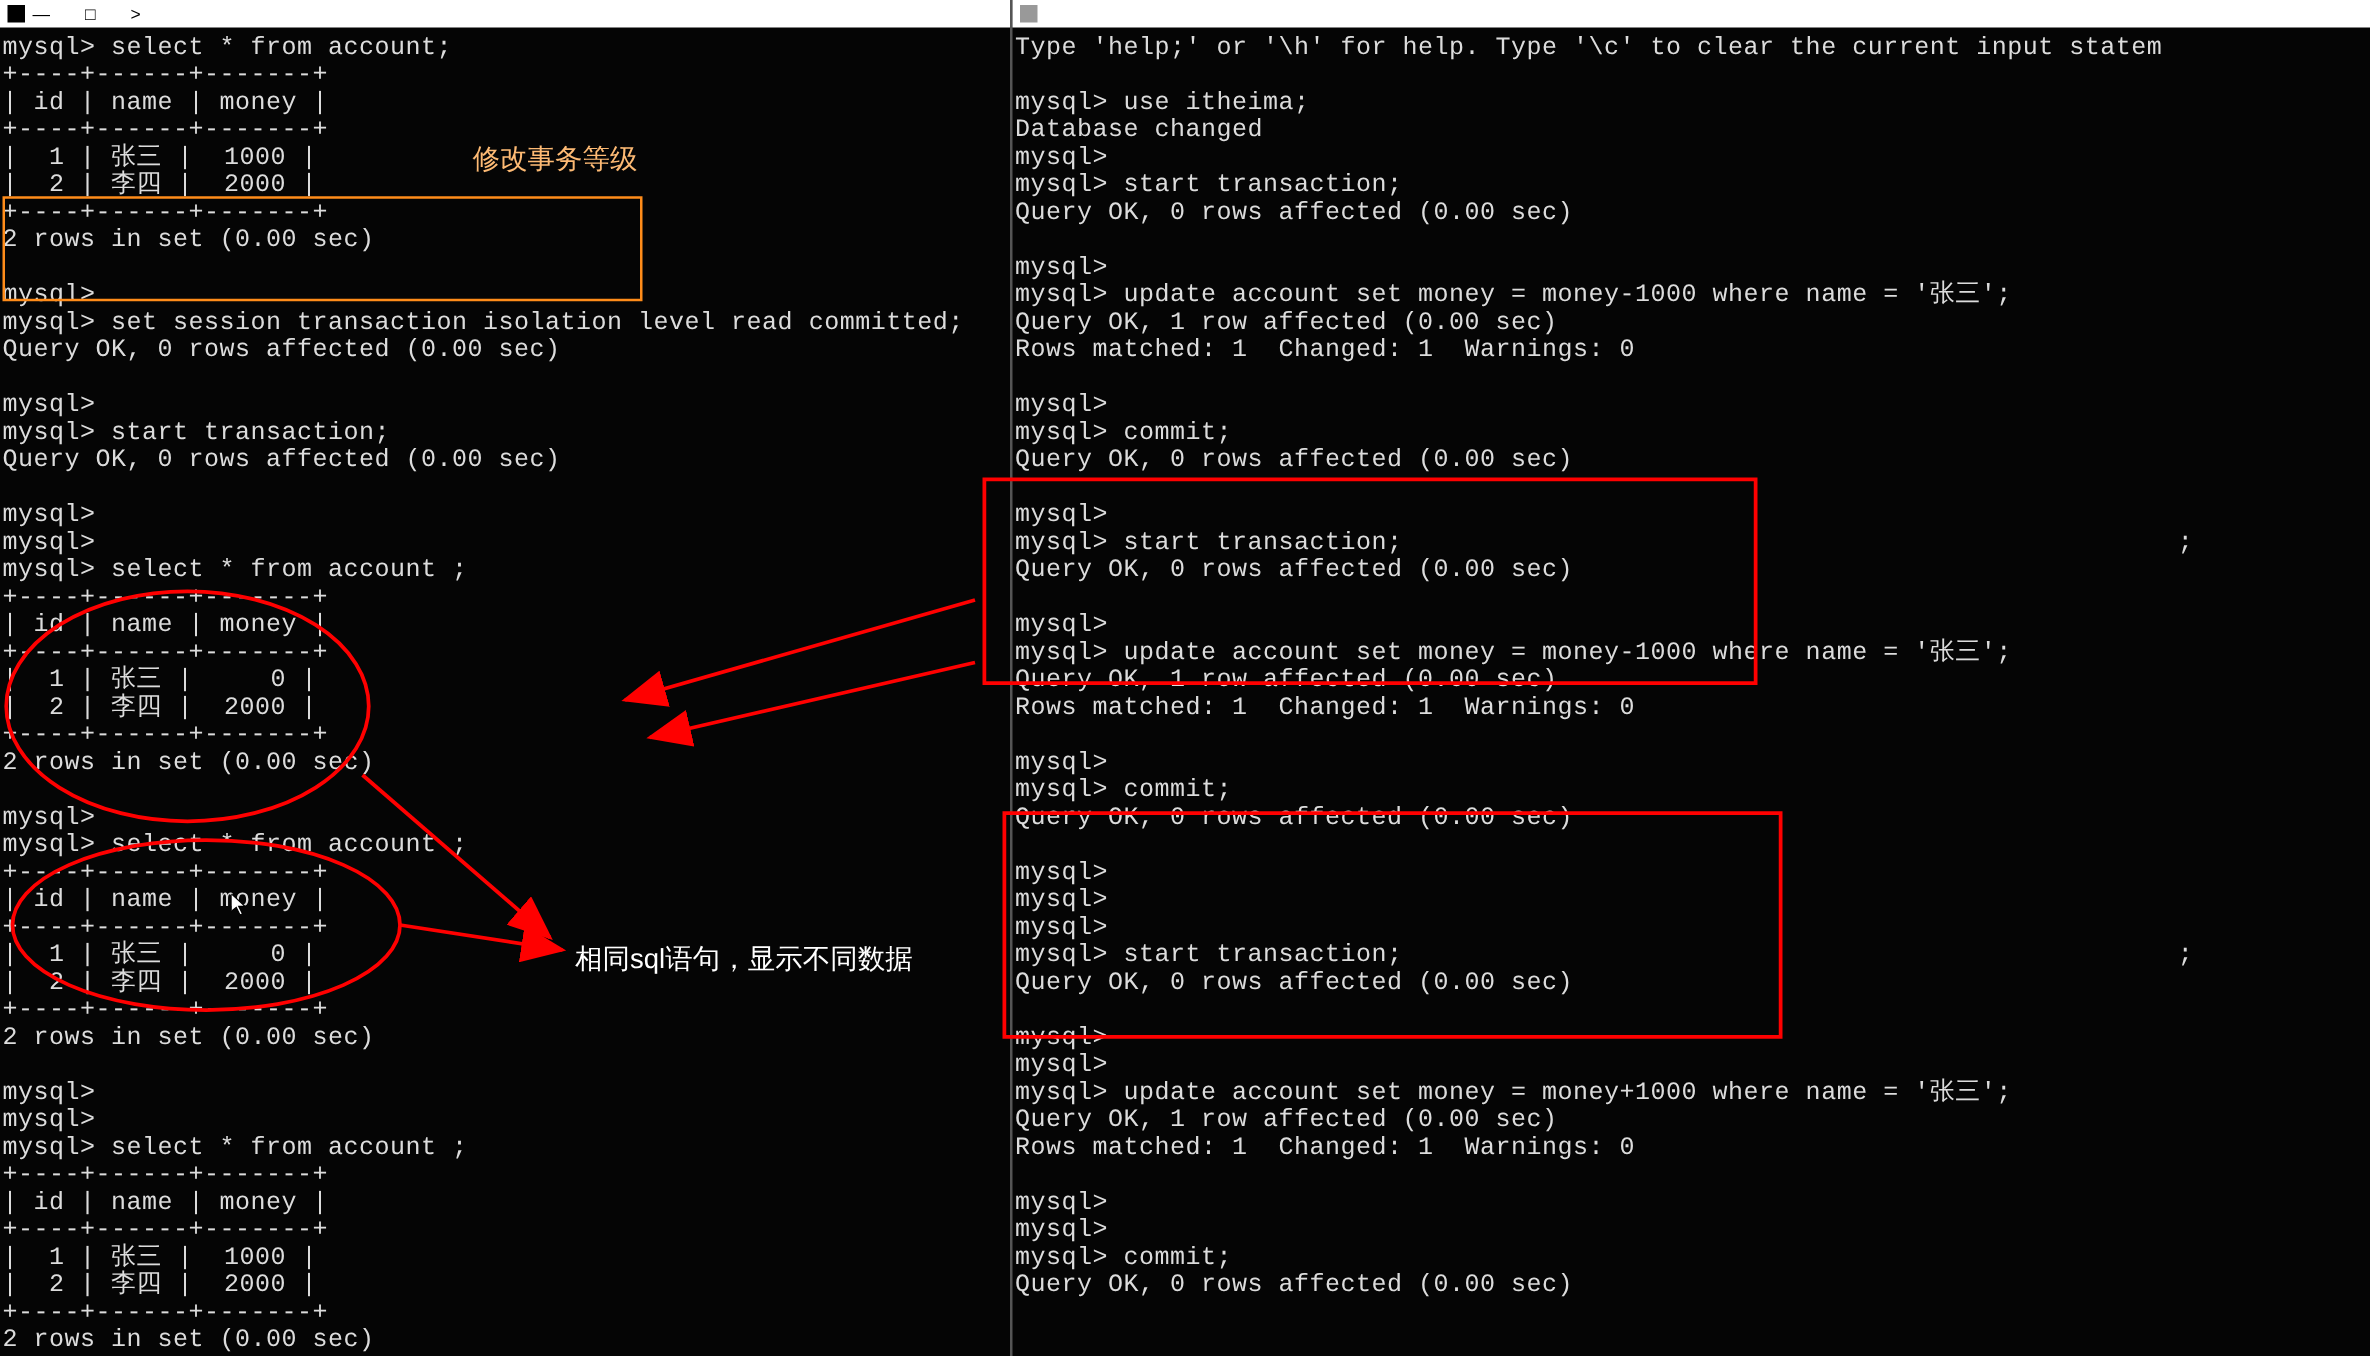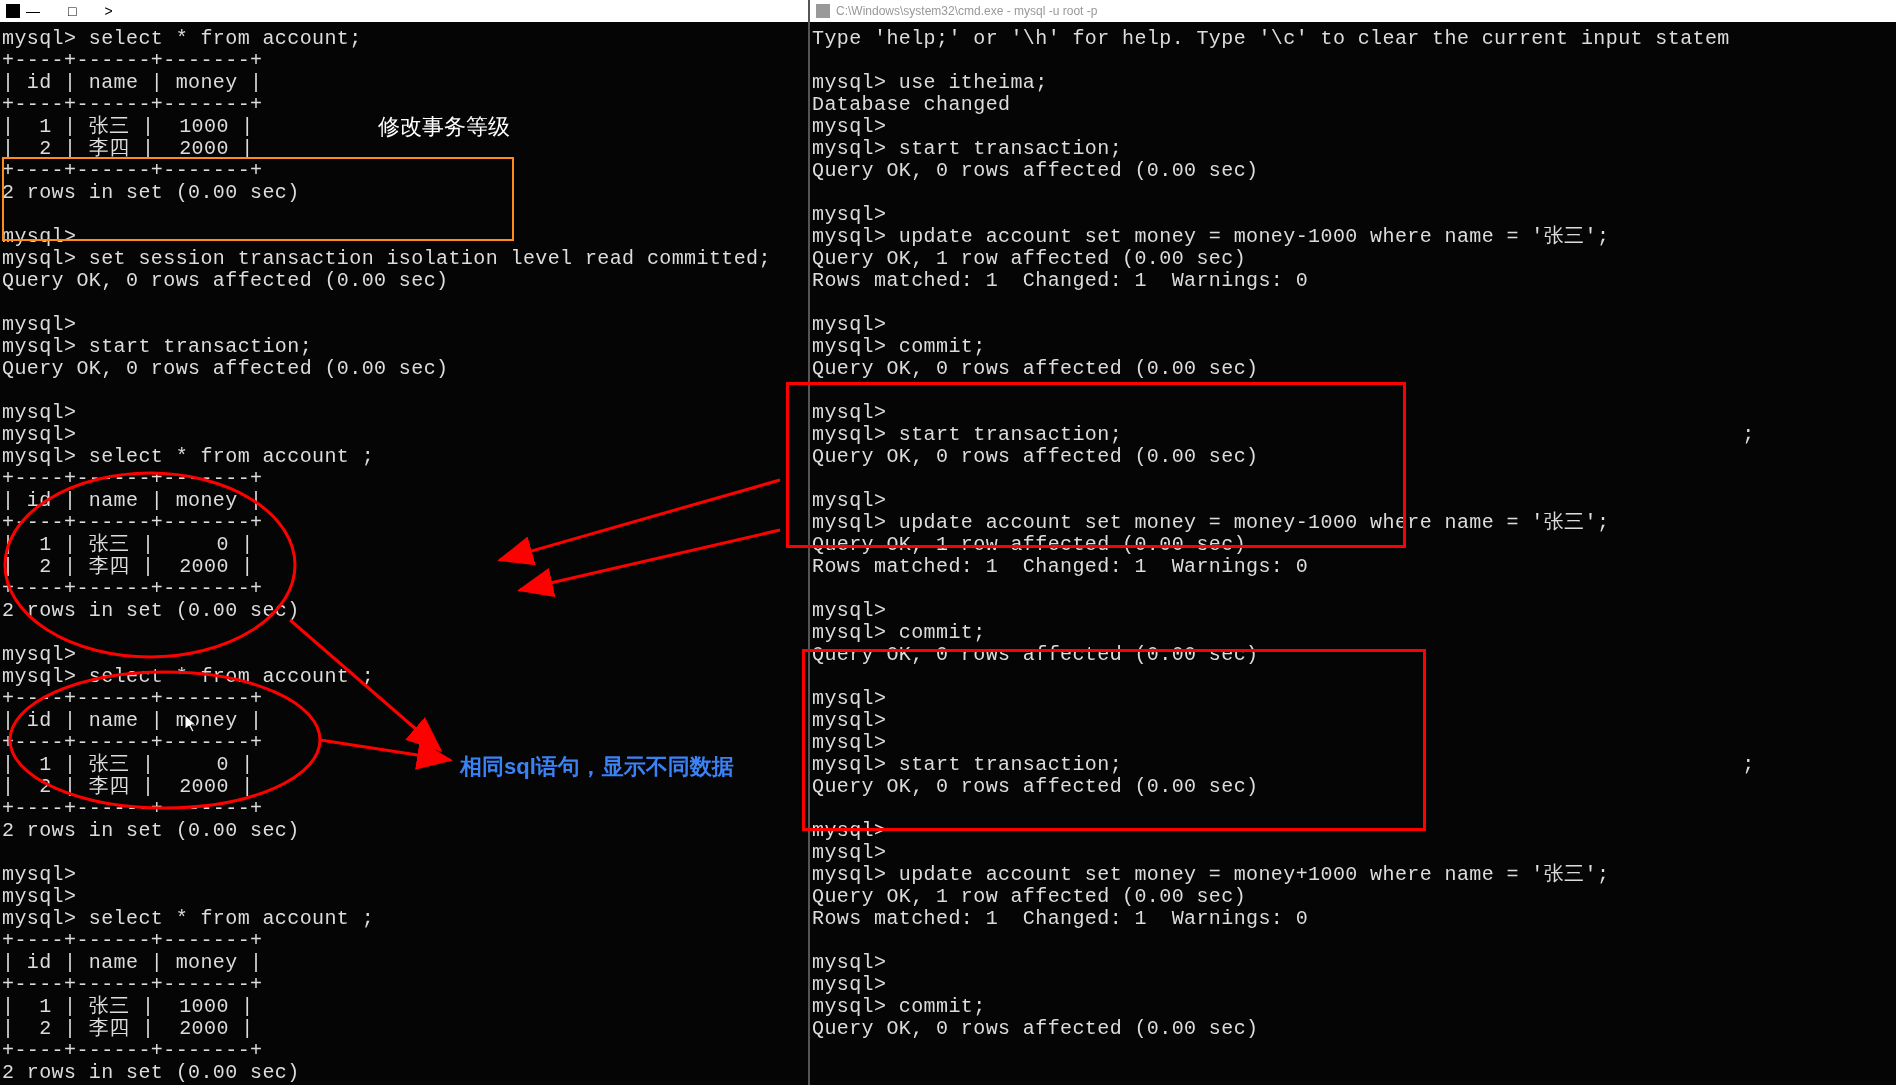--- a/index.html
+++ b/index.html
@@ -47,36 +47,36 @@
     line-height: 1.1;
     color: #dcdcdc;
     white-space: pre;
     letter-spacing: 0.4px;
   }
   .annotation {
     position: absolute;
     pointer-events: none;
   }
   .orange-label {
+    color: #fdba74;
+    font-size: 22px;
+    font-family: "Microsoft YaHei", sans-serif;
+    font-weight: 500;
+  }
+  .orange-box {
+    border: 2px solid #ff8c1a;
+  }
+  .red-box {
+    border: 3px solid #ff0000;
+  }
+  .red-label {
     color: #ffffff;
     font-size: 22px;
     font-family: "Microsoft YaHei", sans-serif;
-    font-weight: 500;
-  }
-  .orange-box {
-    border: 2px solid #ff8c1a;
-  }
-  .red-box {
-    border: 3px solid #ff0000;
-  }
-  .red-label {
-    color: #3b82f6;
-    font-size: 22px;
-    font-family: "Microsoft YaHei", sans-serif;
-    font-weight: 700;
+    font-weight: 400;
   }
   svg.overlay {
     position: absolute;
     top: 0; left: 0;
     pointer-events: none;
   }
 </style>
 </head>
 <body>
 
@@ -135,21 +135,20 @@
 +----+------+-------+
 |  1 | 张三 |  1000 |
 |  2 | 李四 |  2000 |
 +----+------+-------+
 2 rows in set (0.00 sec)</div>
 </div>
 
 <div class="window right">
   <div class="titlebar inactive">
     <span class="win-icon" style="background:#999;"></span>
-    <span class="title-text">C:\Windows\system32\cmd.exe - mysql  -u root -p</span>
   </div>
   <div class="terminal">Type 'help;' or '\h' for help. Type '\c' to clear the current input statem
 
 mysql&gt; use itheima;
 Database changed
 mysql&gt;
 mysql&gt; start transaction;
 Query OK, 0 rows affected (0.00 sec)
 
 mysql&gt;

